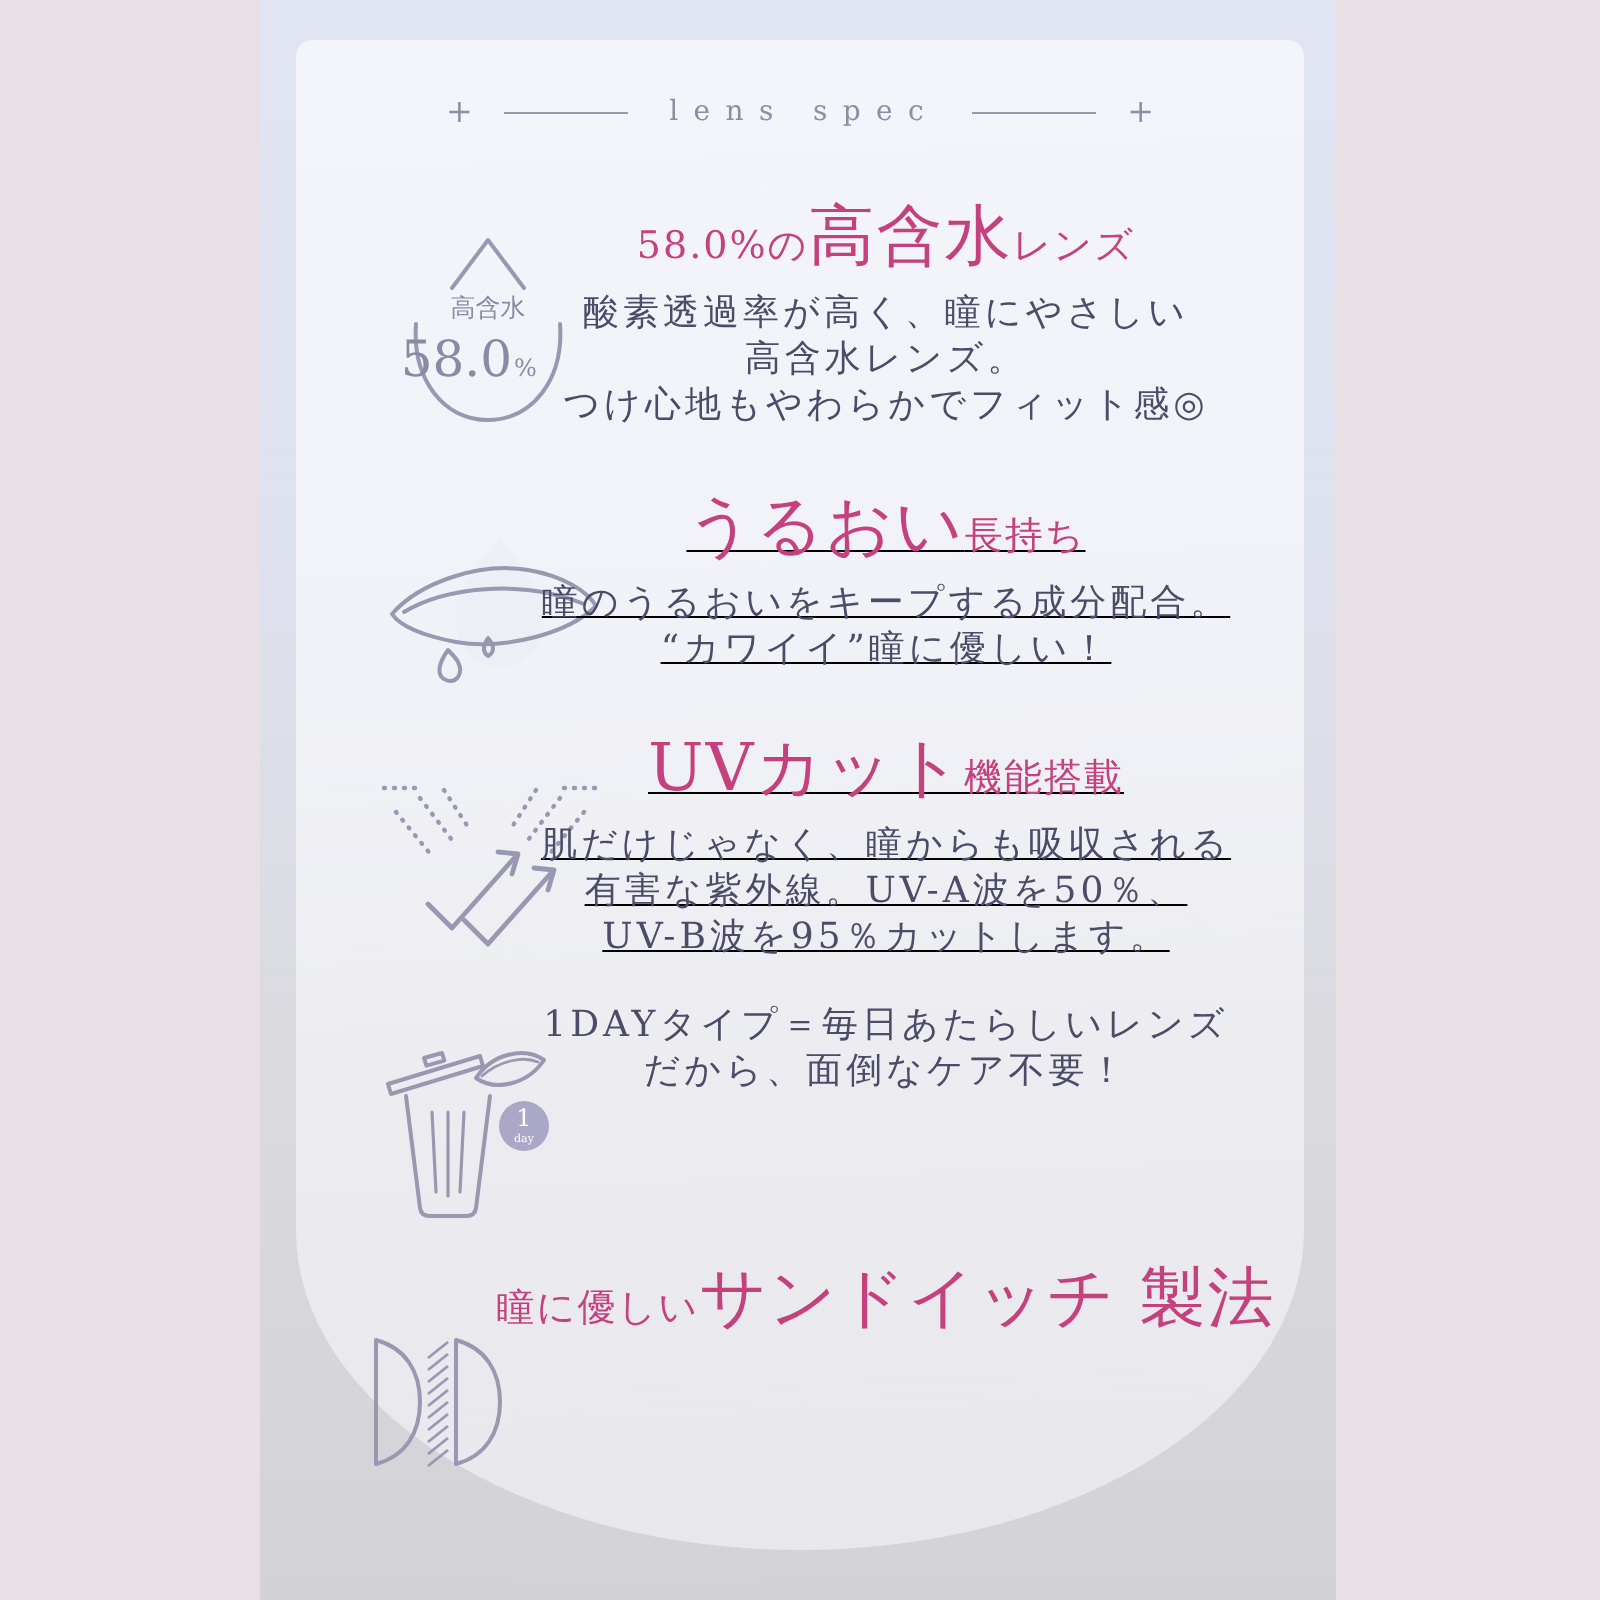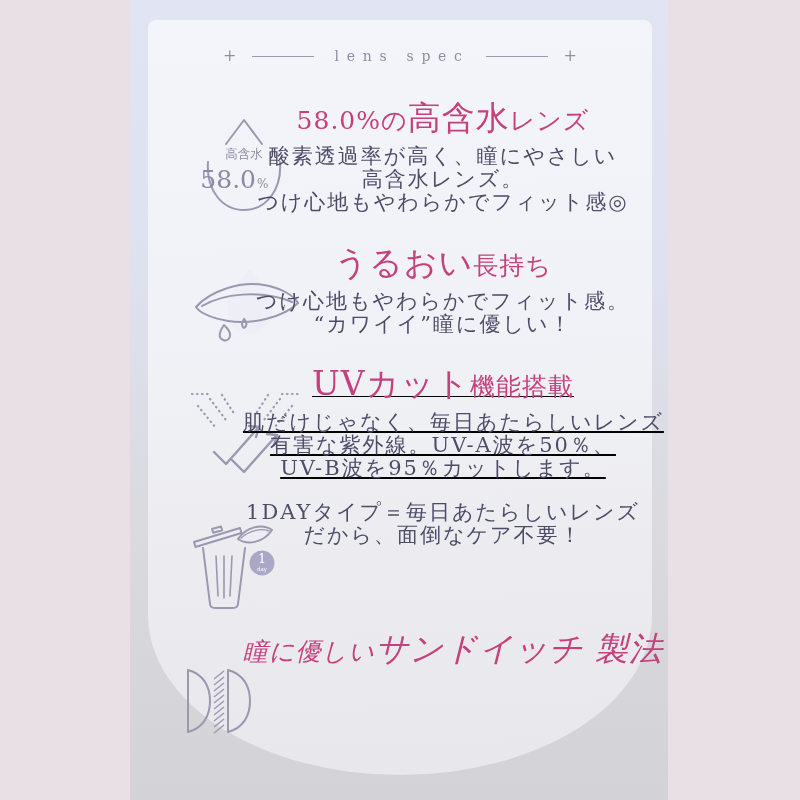--- a/index.html
+++ b/index.html
@@ -20,26 +20,26 @@
   .spec-header{
     position:absolute;left:0;top:28px;width:100%;
     display:flex;align-items:center;justify-content:center;gap:16px;
     color:#8d8da3;
   }
   .spec-header .orn{font-size:16px;line-height:1;}
   .spec-header .rule{width:62px;height:1px;background:#9a99b0;}
   .spec-header .label{font-size:14px;letter-spacing:0.55em;text-indent:0.3em;}
 
   .section{position:absolute;left:95px;width:400px;text-align:center;}
-  .sec-1{top:78px;}  .sec-2{top:223px;}  .sec-3{top:344px;text-decoration:underline;}  .sec-4{top:474px;}  .sec-5{top:609px;font-style:italic;}
+  .sec-1{top:78px;}  .sec-2{top:223px;text-decoration:underline;}  .sec-3{top:344px;text-decoration:underline;}  .sec-4{top:474px;}  .sec-5{top:609px;}
 
   .title{color:#c5417d;line-height:1.2;white-space:nowrap;letter-spacing:1px;}
-  .title .sm{font-size:25px;text-align:center;}
+  .title .sm{font-size:19px;text-align:center;}
   .title .lg{font-size:33px;}
-  .body{margin-top:7px;color:#4d4c68;font-size:21px;letter-spacing:2px;line-height:23px;}
+  .body{margin-top:7px;color:#4d4c68;font-size:18px;letter-spacing:2px;line-height:23px;}
   .body div{white-space:nowrap;}
 
   .icon{position:absolute;}
   .icon svg{display:block;}
   .icon-drop{left:48px;top:94px;}
   .icon-lens{left:40px;top:243px;}
   .icon-uv{left:38px;top:362px;}
   .icon-trash{left:40px;top:500px;}
   .icon-sandwich{left:36px;top:645px;}
   .stroke{fill:none;stroke:#9a97b1;stroke-width:2;stroke-linecap:round;stroke-linejoin:round;}
@@ -89,21 +89,21 @@
       <path class="stroke" d="M14 43 C34 31 72 26 104 39"></path>
       <path class="stroke" d="M56 56 q-4 6 0 9 q5 -3 0 -9"></path>
       <path class="stroke" d="M36 62 C31 69 30 75 35 77 C40 79 44 74 41 68 C40 66 38 64 36 62 Z"></path>
     </svg>
   </div>
   <div class="section sec-2">
     <div class="title">
       <span class="sm"></span><span class="lg">うるおい</span><span class="sm">長持ち</span>
     </div>
     <div class="body">
-      <div>つけ心地もやわらかでフィット感。</div>
+      <div>瞳のうるおいをキープする成分配合。</div>
       <div>“カワイイ”瞳に優しい！</div>
     </div>
   </div>
 
   <div class="icon icon-uv">
     <svg width="118" height="94" viewBox="0 0 118 94">
       <path class="dotted" d="M6 12 h16"></path>
       <path class="dotted" d="M12 24 l18 22"></path>
       <path class="dotted" d="M24 17 l16 21"></path>
       <path class="dotted" d="M36 13 l13 20"></path>
@@ -115,21 +115,21 @@
       <path class="stroke" style="stroke-width:2.4" d="M63 44 L73 45 L70 55"></path>
       <path class="stroke" style="stroke-width:2.4" d="M46 78 L58 90 L90 54"></path>
       <path class="stroke" style="stroke-width:2.4" d="M81 52 L91 53 L88 63"></path>
     </svg>
   </div>
   <div class="section sec-3">
     <div class="title">
       <span class="sm"></span><span class="lg">UVカット</span><span class="sm">機能搭載</span>
     </div>
     <div class="body">
-      <div>肌だけじゃなく、毎日あたらしいレンズ</div>
+      <div>肌だけじゃなく、瞳からも吸収される</div>
       <div>有害な紫外線。UV-A波を50％、</div>
       <div>UV-B波を95％カットします。</div>
     </div>
   </div>
 
   <div class="icon icon-trash">
     <svg width="100" height="92" viewBox="0 0 100 92">
       <path class="stroke" d="M6 22 L52 8 L53.5 13 L7.5 27 Z"></path>
       <path class="stroke" d="M24 9 l9 -2.5 l1.2 3.8 l-9 2.5 z"></path>
       <path class="stroke" d="M15 28 L22 84 Q22.5 88 27 88 L45 88 Q49.5 88 50 84 L57 28"></path>

